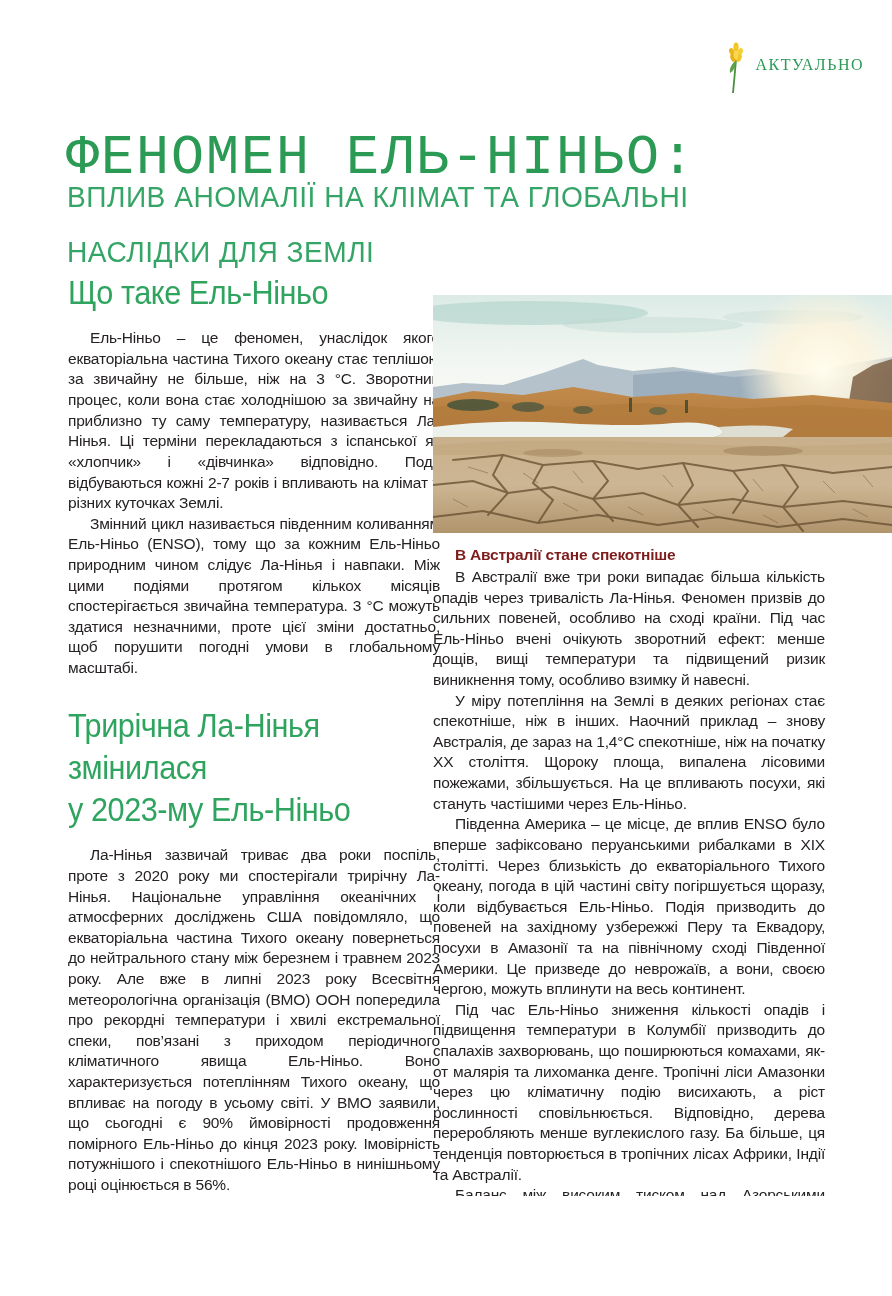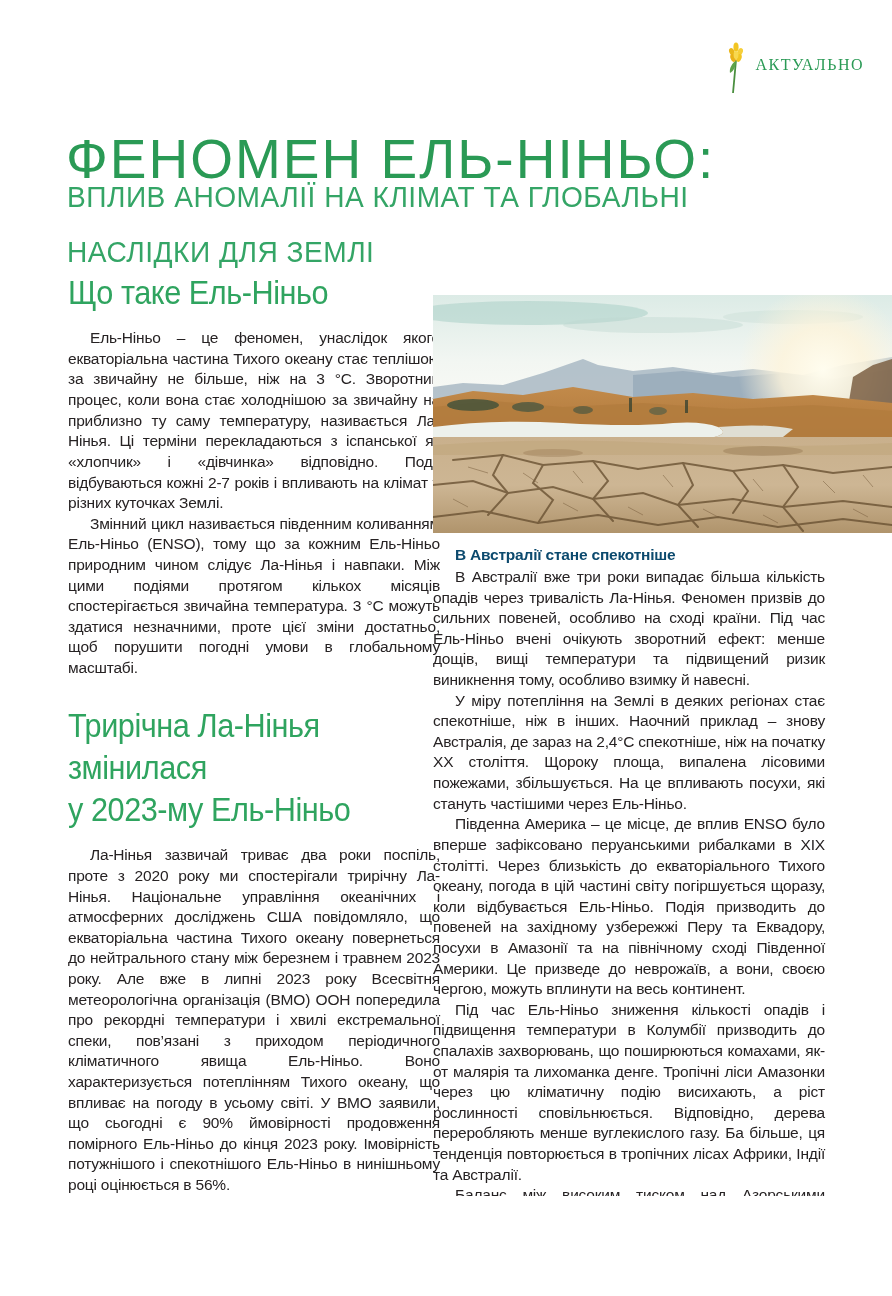--- a/index.html
+++ b/index.html
@@ -9,21 +9,21 @@
   }
   
   .brand{position:absolute;top:42px;right:28px;display:flex;align-items:flex-start;gap:8px;}
   .brand .label{
     font-family:"Liberation Serif",serif;color:#2a9a55;font-size:16px;
     letter-spacing:1.5px;margin-top:14px;font-weight:400;
   }
   
   .title{
     position:absolute;left:66px;top:92px;width:780px;
-    font-family:Liberation Sans, sans-serif;font-weight:400;
+    font-family:Liberation Mono, monospace;font-weight:400;
     font-size:55px;color:#2a9a55;letter-spacing:2px;line-height:1.1;
   }
   .subtitle{
     position:absolute;left:67px;top:170px;width:720px;
     font-size:29px;color:#34a566;letter-spacing:0.5px;line-height:1.9;
     transform:scaleX(0.97);transform-origin:left top;
   }
   
   .col-left{position:absolute;left:68px;top:272px;width:372px;}
   .col-right{position:absolute;left:433px;top:295px;width:412px;}
@@ -31,21 +31,21 @@
     font-size:33px;font-weight:400;color:#2fa45f;line-height:1.28;
     transform:scaleX(0.93);transform-origin:left top;
     margin:0 0 14px 0;letter-spacing:-0.5px;
   }
   .sec-head.mt{margin-top:26px;}
   .body-text p{
     margin:0;font-size:15.5px;line-height:1.33;letter-spacing:-0.2px;
     text-indent:22px;text-align:justify;color:#262223;
   }
   .subhead{
-    margin:7px 0 3px 0;font-size:15.5px;font-weight:bold;color:#0c4a6e;
+    margin:7px 0 3px 0;font-size:15.5px;font-weight:bold;color:#7f1d1d;
     text-indent:22px;letter-spacing:-0.2px;
   }
   
   .photo{
     position:relative;width:459px;height:238px;margin:0 0 13px 0;overflow:hidden;
   }
   .photo svg{display:block;}
   .col-right .text-wrap{width:392px;}
   
   .site-url{
@@ -177,21 +177,21 @@
           <path d="M20 204 L35 212 M130 208 L145 216 M195 212 L210 220 M270 214 L285 222 M330 220 L345 228 M420 214 L435 222"></path>
         </g>
         <ellipse cx="330" cy="156" rx="40" ry="5" fill="#8a6a44" opacity="0.35"></ellipse>
         <ellipse cx="120" cy="158" rx="30" ry="4" fill="#8a6a44" opacity="0.3"></ellipse>
       </svg>
     </div>
 
     <div class="text-wrap body-text">
       <div class="subhead">В Австралії стане спекотніше</div>
       <p>В Австралії вже три роки випадає більша кількість опадів через тривалість Ла-Нінья. Феномен призвів до сильних повеней, особливо на сході країни. Під час Ель-Ніньо вчені очікують зворотний ефект: менше дощів, вищі температури та підвищений ризик виникнення тому, особливо взимку й навесні.</p>
-      <p>У міру потепління на Землі в деяких регіонах стає спекотніше, ніж в інших. Наочний приклад – знову Австралія, де зараз на 2,4°С спекотніше, ніж на початку ХХ століття. Щороку площа, випалена лісовими пожежами, збільшується. На це впливають посухи, які стануть частішими через Ель-Ніньо.</p>
+      <p>У міру потепління на Землі в деяких регіонах стає спекотніше, ніж в інших. Наочний приклад – знову Австралія, де зараз на 1,4°С спекотніше, ніж на початку ХХ століття. Щороку площа, випалена лісовими пожежами, збільшується. На це впливають посухи, які стануть частішими через Ель-Ніньо.</p>
 
       <p>Південна Америка – це місце, де вплив ENSO було вперше зафіксовано перуанськими рибалками в ХІХ столітті. Через близькість до екваторіального Тихого океану, погода в цій частині світу погіршується щоразу, коли відбувається Ель-Ніньо. Подія призводить до повеней на західному узбережжі Перу та Еквадору, посухи в Амазонії та на північному сході Південної Америки. Це призведе до неврожаїв, а вони, своєю чергою, можуть вплинути на весь континент.</p>
       <p>Під час Ель-Ніньо зниження кількості опадів і підвищення температури в Колумбії призводить до спалахів захворювань, що поширюються комахами, як-от малярія та лихоманка денге. Тропічні ліси Амазонки через цю кліматичну подію висихають, а ріст рослинності сповільнюється. Відповідно, дерева переробляють менше вуглекислого газу. Ба більше, ця тенденція повторюється в тропічних лісах Африки, Індії та Австралії.</p>
 
       <p>Баланс між високим тиском над Азорськими островами і низьким тиском над Ісландією визначає, куди спрямовуються дощі в Європі взимку – на північ чи на південь. Під час Ель-Ніньо ця рівновага порушується, і в Південній Європі підвищується рівень вологості. Однак найбільший ефект спостерігається в Північній Європі, де зими стають сухішими та холоднішими. Відповідно, якщо Ель-Ніньо досить посилиться, то зима 2024 року може виявитися дуже морозною.</p>
 
     </div>
   </div>
 
   <div class="site-url">www.agroelita.info</div>

